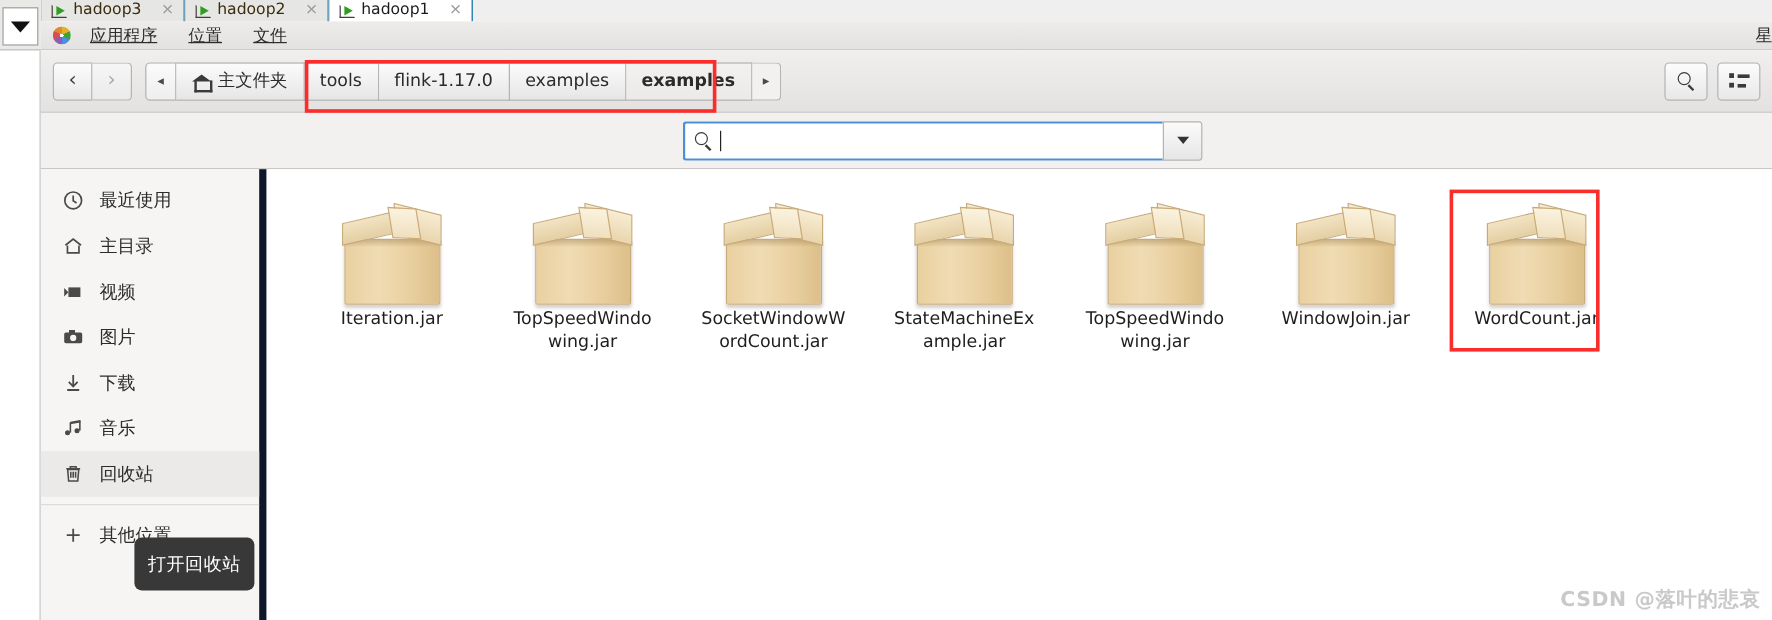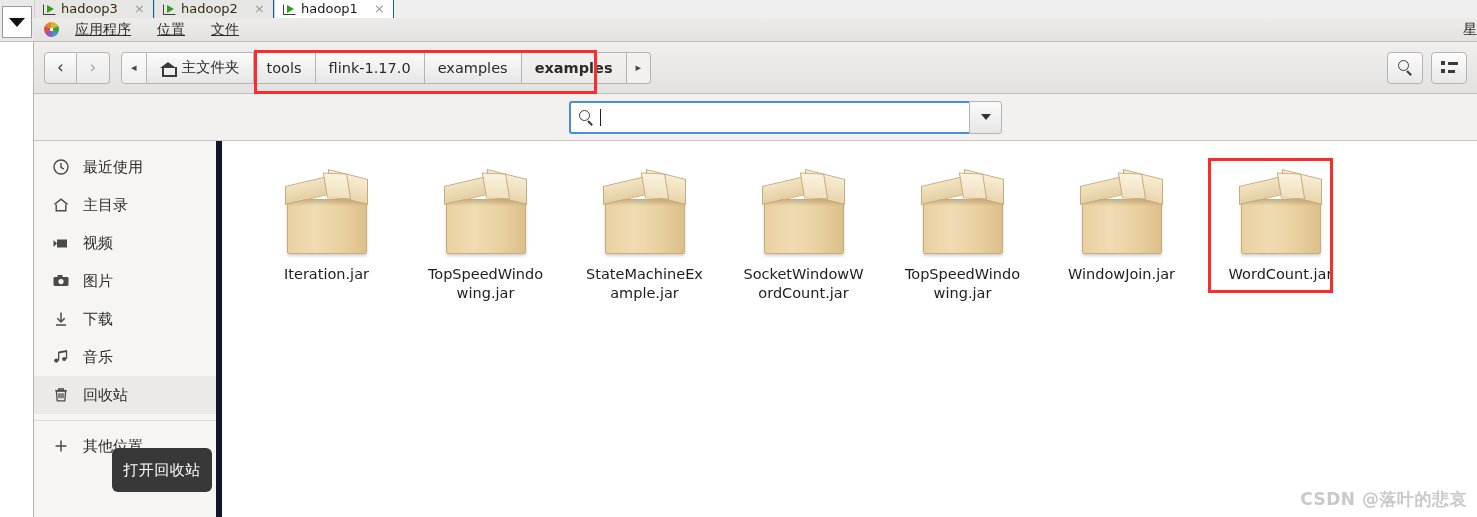--- a/index.html
+++ b/index.html
@@ -185,21 +185,21 @@
   .content {
     position:absolute; left:189px; top:99px; right:0; bottom:0;
     background:#ffffff; padding:22px 0 0 24px;
   }
   .grid { display:flex; flex-wrap:wrap; }
   .file {
     width:159px; display:flex; flex-direction:column; align-items:center;
     padding-top:4px;
   }
   .file .label {
-    margin-top:8px; width:125px; text-align:center;
+    margin-top:0; width:125px; text-align:center;
     font-size:14.5px; color:#1e1e1e; line-height:19px; word-wrap:break-word;
   }
 
   
   .boxico { position:relative; width:96px; height:90px; }
   .boxico .body {
     position:absolute; left:8px; top:32px; width:80px; height:55px;
     background:linear-gradient(to right,#e9d0a0,#f0dcb3 35%,#e7cd9c 75%,#dcbf8a);
     border:1px solid #c9ab79; border-radius:2px;
     box-shadow:0 2px 3px rgba(0,0,0,0.18);
@@ -469,31 +469,31 @@
           <span class="label">TopSpeedWindowing.jar</span>
         </div>
 
         <div class="file">
           <span class="boxico">
             <span class="body"></span>
               <span class="flapL"></span>
               <span class="flapR"></span>
               <span class="flapRT"></span>
           </span>
+          <span class="label">SocketWindowWordCount.jar</span>
+        </div>
+
+        <div class="file">
+          <span class="boxico">
+            <span class="body"></span>
+              <span class="flapL"></span>
+              <span class="flapR"></span>
+              <span class="flapRT"></span>
+          </span>
           <span class="label">StateMachineExample.jar</span>
-        </div>
-
-        <div class="file">
-          <span class="boxico">
-            <span class="body"></span>
-              <span class="flapL"></span>
-              <span class="flapR"></span>
-              <span class="flapRT"></span>
-          </span>
-          <span class="label">SocketWindowWordCount.jar</span>
         </div>
 
         <div class="file">
           <span class="boxico">
             <span class="body"></span>
               <span class="flapL"></span>
               <span class="flapR"></span>
               <span class="flapRT"></span>
           </span>
           <span class="label">TopSpeedWindowing.jar</span>

